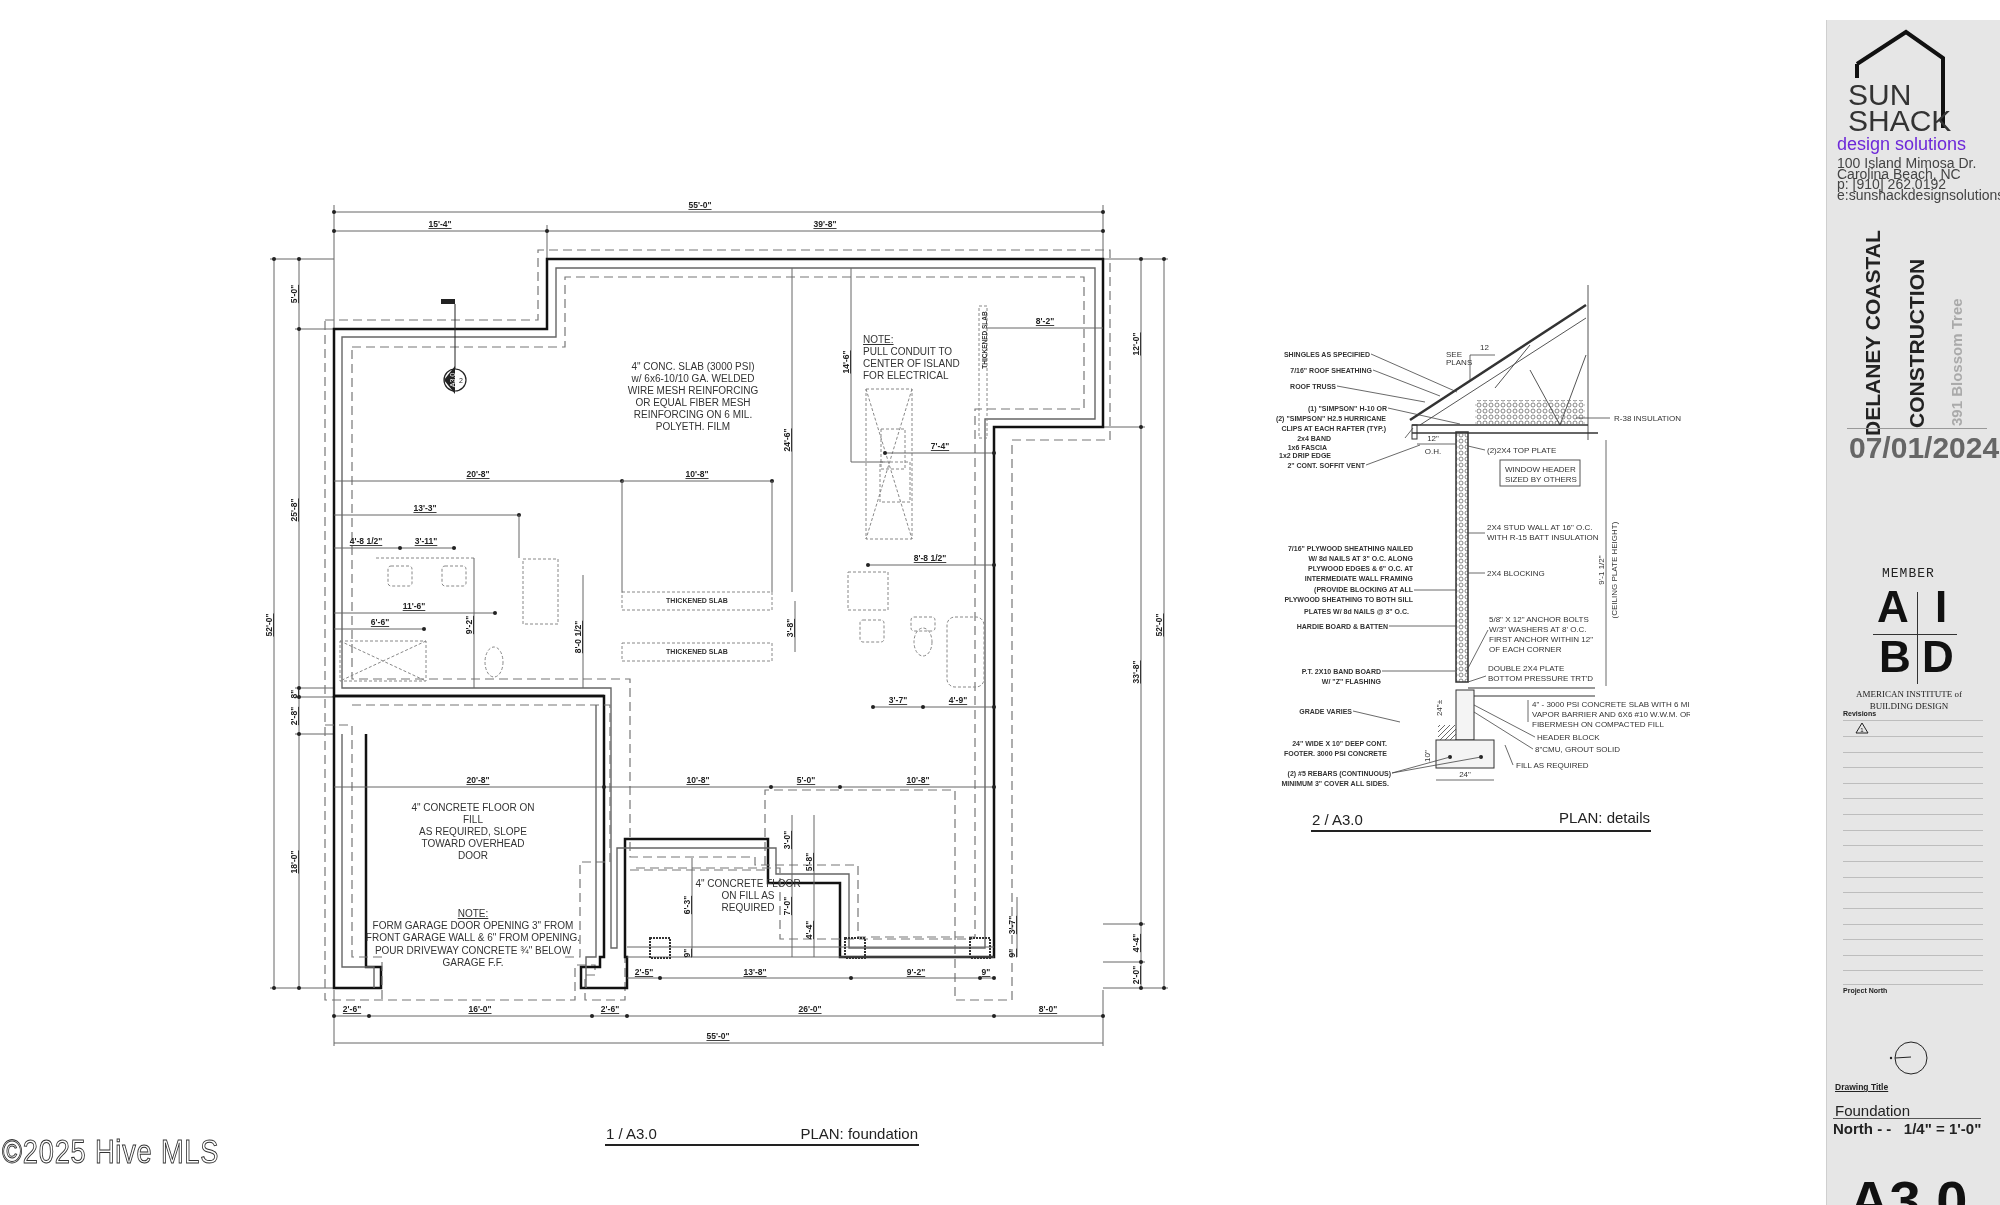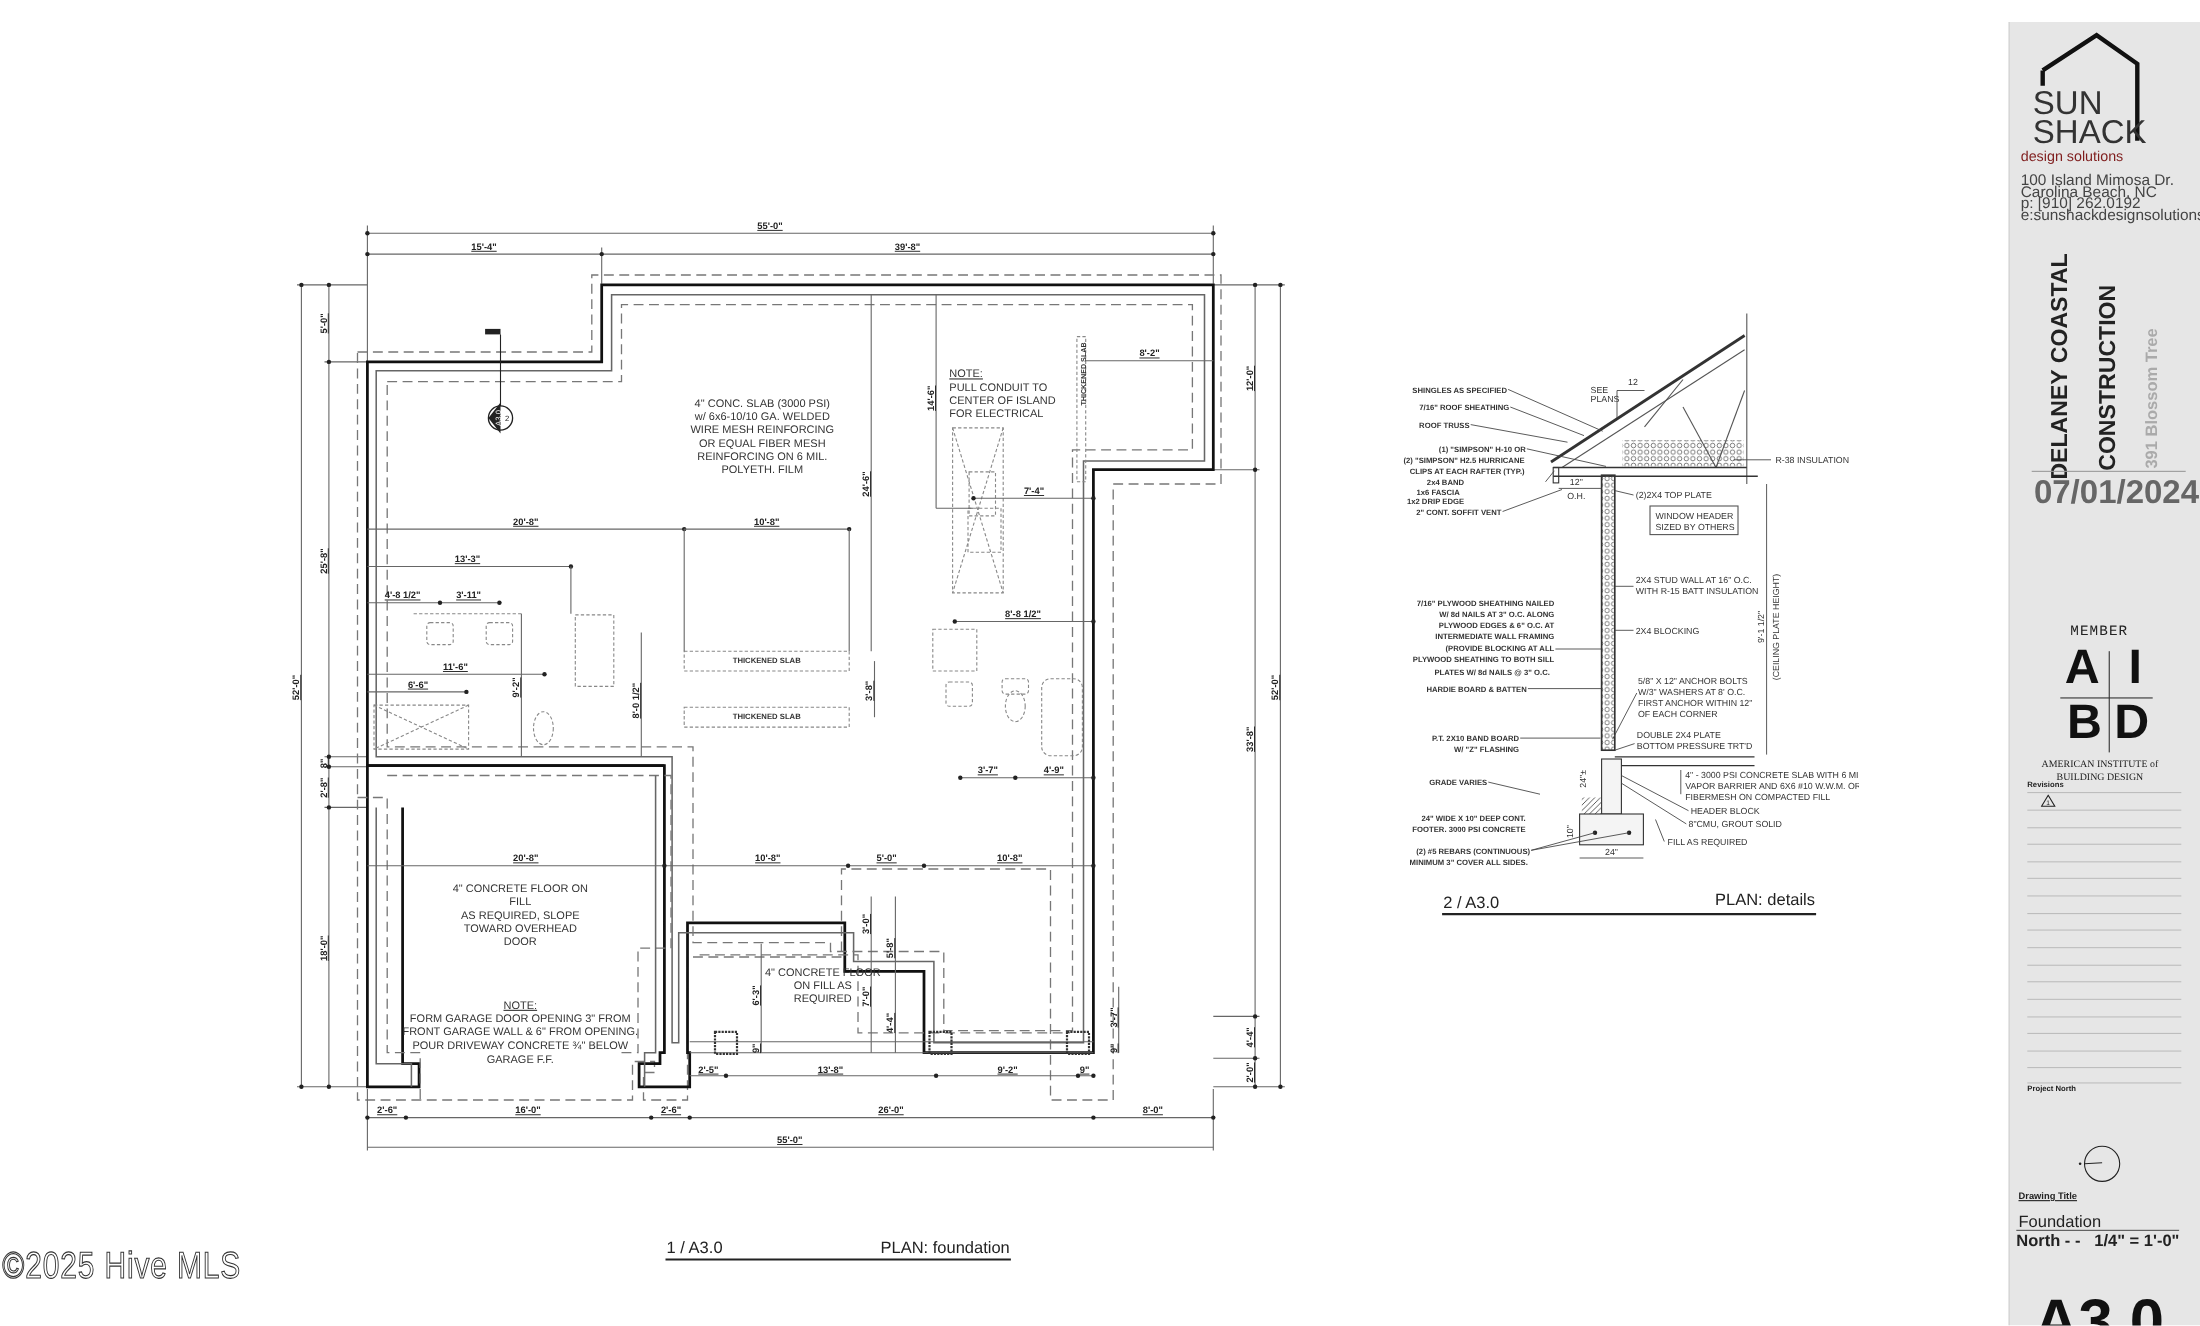--- a/index.html
+++ b/index.html
@@ -2,21 +2,21 @@
 <html><head>
 <meta charset="utf-8">
 <style>
   html,body{margin:0;padding:0;background:#ffffff;}
   body{width:2000px;height:1205px;position:relative;overflow:hidden;font-family:"Liberation Sans",sans-serif;color:#222;}
   svg text{font-family:"Liberation Sans",sans-serif;}
   .watermark{position:absolute;left:2px;top:1132px;font-family:"Liberation Sans",sans-serif;font-size:34px;font-weight:300;color:#fff;-webkit-text-stroke:1px #333;letter-spacing:1px;transform:scaleX(0.8);transform-origin:left top;}
   .titleblock{position:absolute;left:1826px;top:20px;width:174px;height:1185px;background:#e6e6e6;border-left:1px solid #cfcfcf;}
   .tb-abs{position:absolute;}
   .sun{left:10px;top:62px;font-size:30px;line-height:26px;color:#333;font-weight:300;margin-left:11px;}
-  .design{left:10px;top:114px;font-size:13px;color:#7f1d1d;}
+  .design{left:10px;top:114px;font-size:18px;color:#6d28d9;}
   .addr{left:10px;top:138px;font-size:14px;line-height:10.5px;color:#444;}
   .vert{position:absolute;writing-mode:vertical-rl;transform:rotate(180deg);font-weight:bold;}
   .date{left:22px;top:411px;font-size:30px;font-weight:bold;color:#666;text-align:right;}
   .member{left:55px;top:546px;font-family:Liberation Mono, monospace;font-size:13px;letter-spacing:1px;color:#222;}
   .aibd-l{position:absolute;font-size:44px;font-weight:bold;color:#111;}
   .aibd-sub{left:22px;top:668px;font-family:"Liberation Serif",serif;font-size:9px;color:#222;text-align:center;width:120px;line-height:12px;}
   .rev-label{left:16px;top:690px;font-size:7px;font-weight:bold;}
   .rev-line{position:absolute;left:16px;width:140px;height:1px;background:#bdbdbd;}
   .pn-label{left:16px;top:967px;font-size:7px;font-weight:bold;}
   .dt{left:8px;top:1062px;font-size:14px;font-weight:bold;text-decoration:underline;}

